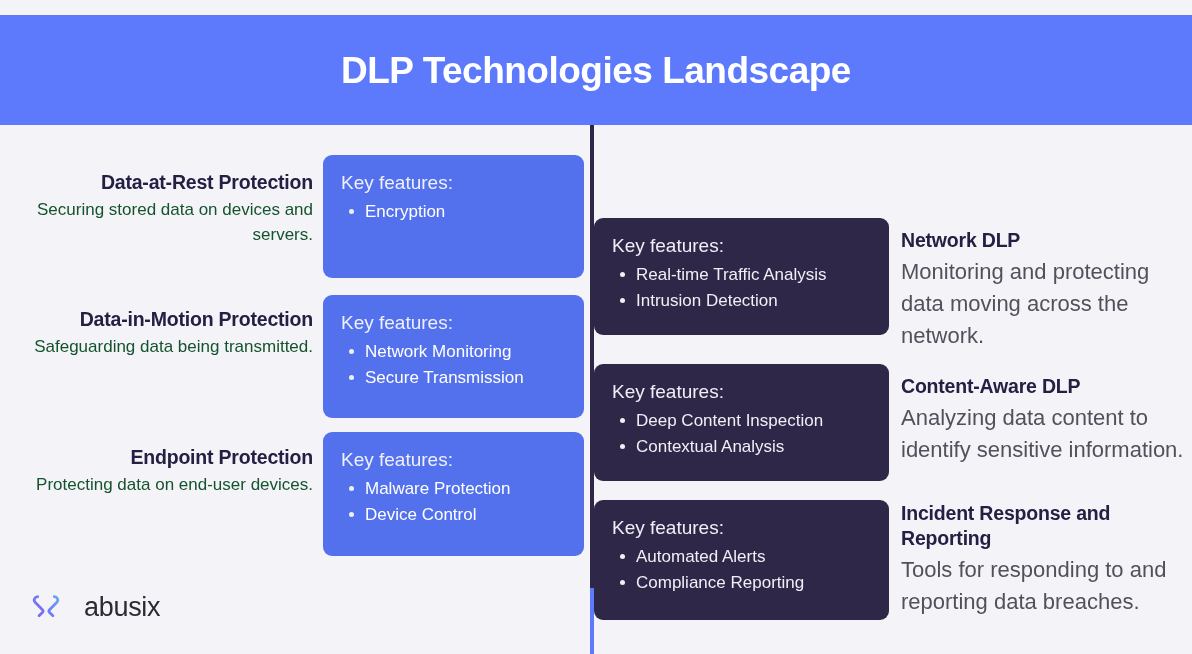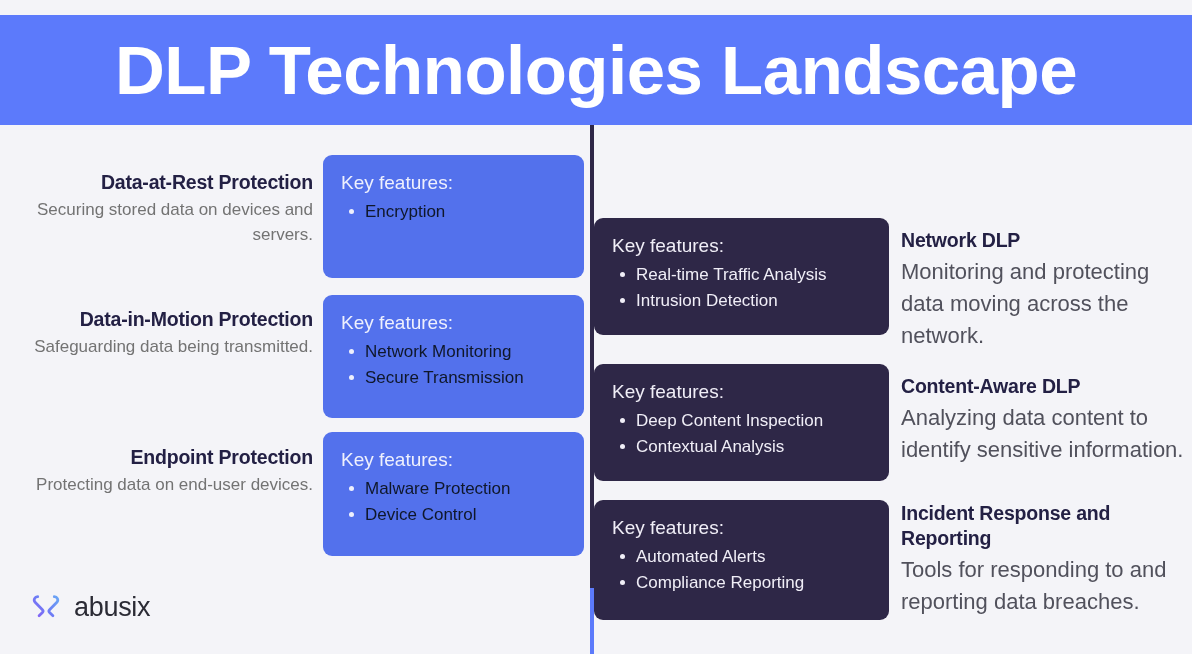--- a/index.html
+++ b/index.html
@@ -22,21 +22,21 @@
     top: 15px;
     width: 1192px;
     height: 110px;
     background: #5c7afb;
     display: flex;
     align-items: center;
     justify-content: center;
   }
   .banner-title {
     color: #ffffff;
-    font-size: 69px;
+    font-size: 37px;
     font-weight: bold;
     letter-spacing: -0.5px;
     line-height: 1;
     white-space: nowrap;
   }
 
   
   .rail {
     position: absolute;
     left: 590px;
@@ -77,21 +77,21 @@
   }
   .left-title {
     color: #232044;
     font-size: 19.5px;
     font-weight: bold;
     line-height: 1.25;
     margin: 0 0 4px 0;
     letter-spacing: -0.2px;
   }
   .left-desc {
-    color: #737373;
+    color: #14532d;
     font-size: 17px;
     line-height: 1.42;
     margin: 0;
   }
 
   .blue-card {
     position: absolute;
     left: 323px;
     width: 261px;
     background: #5371ec;
@@ -104,21 +104,21 @@
     font-size: 19px;
     line-height: 1.3;
     margin: 0 0 3px 0;
   }
   .card-list {
     margin: 0;
     padding: 0;
     list-style: none;
   }
   .card-list li {
-    color: #0f172a;
+    color: #ffffff;
     font-size: 17px;
     line-height: 1.55;
     position: relative;
     padding-left: 24px;
     white-space: nowrap;
   }
   .card-list li::before {
     content: "";
     position: absolute;
     left: 8px;
@@ -172,21 +172,21 @@
     margin: 0;
   }
 
   
   .logo {
     position: absolute;
     left: 31px;
     top: 592px;
     display: flex;
     align-items: center;
-    gap: 13px;
+    gap: 23px;
   }
   .logo-mark {
     width: 30px;
     height: 30px;
     display: block;
   }
   .logo-word {
     color: #2b2b35;
     font-size: 27px;
     font-weight: normal;

